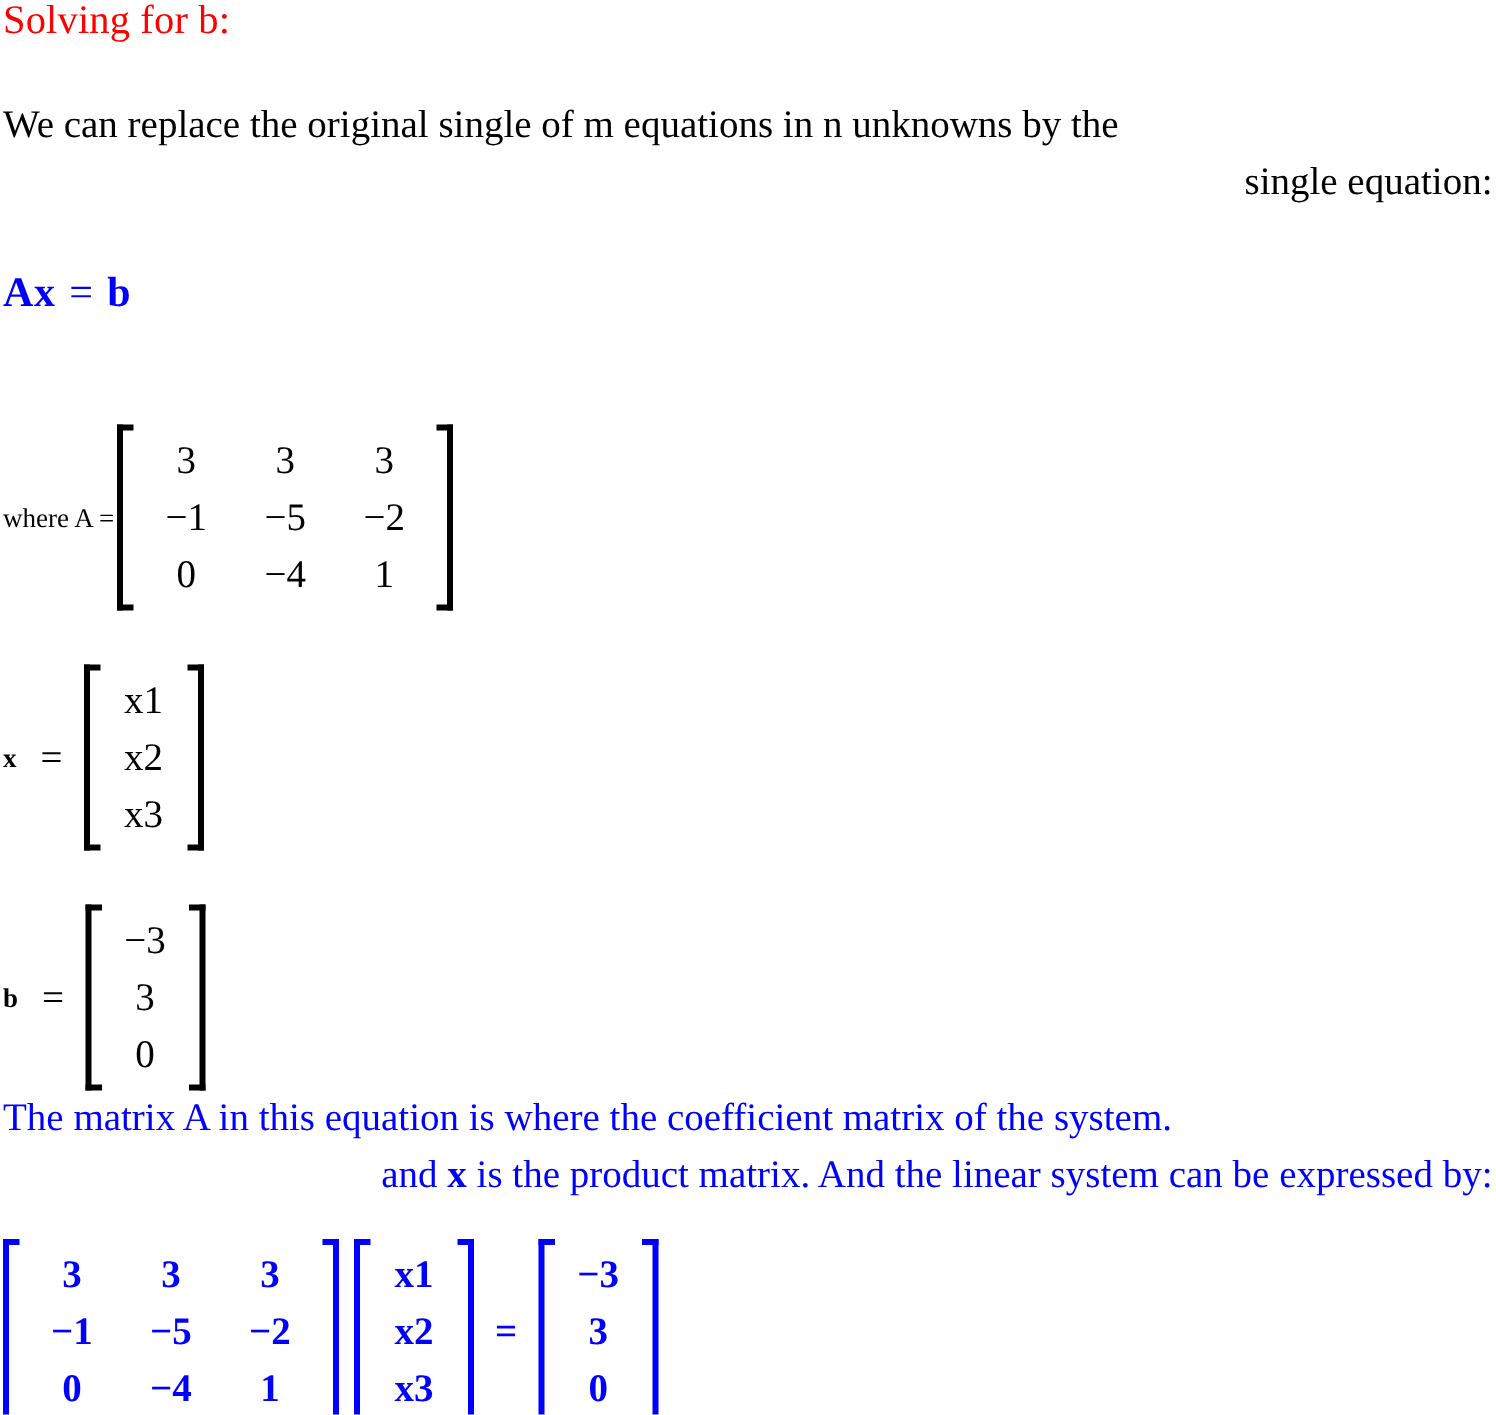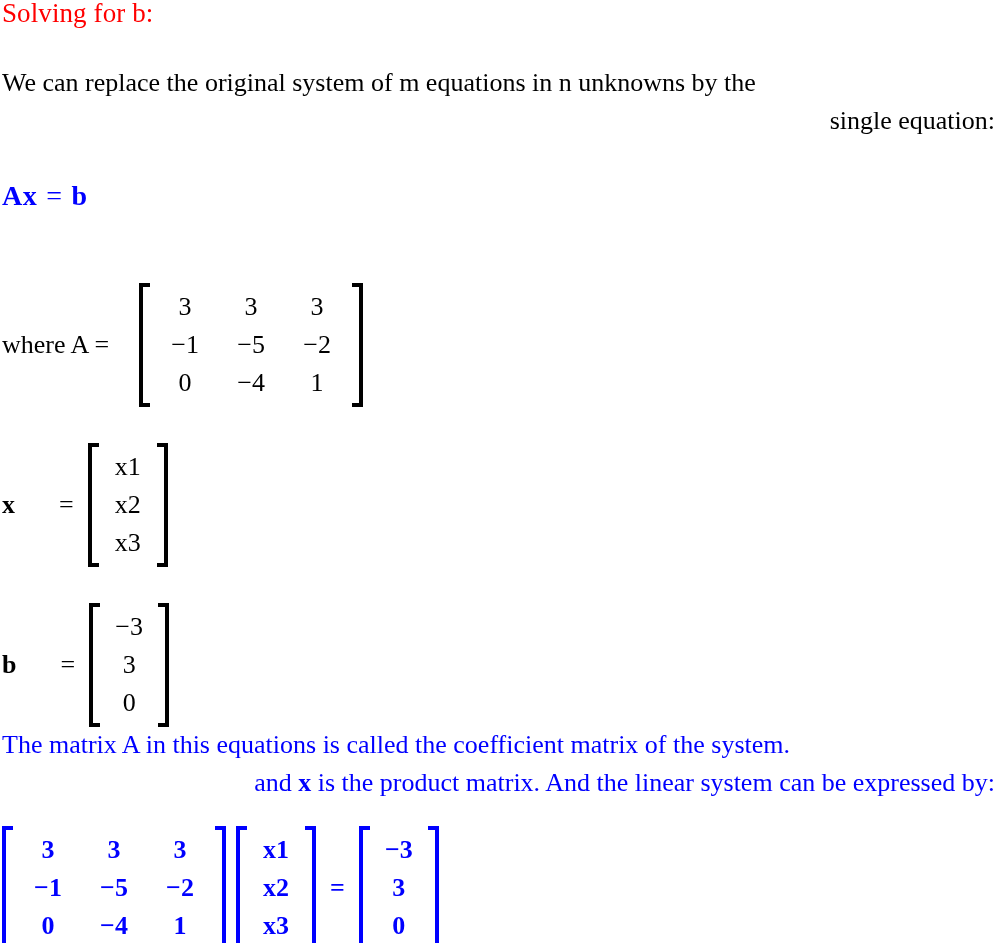--- a/index.html
+++ b/index.html
@@ -69,23 +69,23 @@
   .eq-axb .roman { font-weight: bold; }
   .eq-axb .vec   { font-weight: bold; }
   .eq-axb .op    { margin: 0 9px; font-weight: normal; }
 
   .eq-A { left: 2px; top: 283px; }
   .eq-x { left: 2px; top: 443px; }
   .eq-b { left: 2px; top: 603px; }
   .eq-sys { left: 2px; top: 826px; color: #0000ff; }
 
   .lbl {
-    font-size: 26px;
+    font-size: 18px;
     white-space: nowrap;
-    margin-right: 30px;
+    margin-right: 2px;
   }
   .lbl.bold { font-weight: bold; }
 
   .eqsign {
     font-size: 26px;
     margin: 0 14px;
   }
   .eq-sys .eqsign { color: #0000ff; font-weight: bold; }
 
   
@@ -152,21 +152,21 @@
   .gap { width: 10px; flex: none; }
 </style>
 </head>
 <body>
 
 <div class="page">
 
   <div class="title">Solving for b:</div>
 
   <div class="para black" id="para-intro">
-    <div>We can replace the original system of m equations in n unknowns by the</div>
+    <div>We can replace the original single of m equations in n unknowns by the</div>
     <div class="last-line">single equation:</div>
   </div>
 
   <div class="eq eq-axb">
     <span class="roman">A</span>
       <span class="vec">x</span>
     <span class="op">=</span>
     <span class="vec">b</span>
   </div>
 
@@ -241,21 +241,21 @@
           <span class="cell">0</span>
         </span>
       </span>
       <span class="brk r">
           <i></i>
         </span>
     </span>
   </div>
 
   <div class="para blue" id="para-coeff">
-    <div>The matrix A in this equations is called the coefficient matrix of the system.</div>
+    <div>The matrix A in this equation is where the coefficient matrix of the system.</div>
     <div class="last-line"><span>and </span><b>x</b><span> is the product matrix. And the linear system can be expressed by:</span></div>
   </div>
 
   <div class="eq eq-sys">
     <span class="matrix m3">
       <span class="brk l">
           <i></i>
         </span>
       <span class="body">
         <span class="row">

